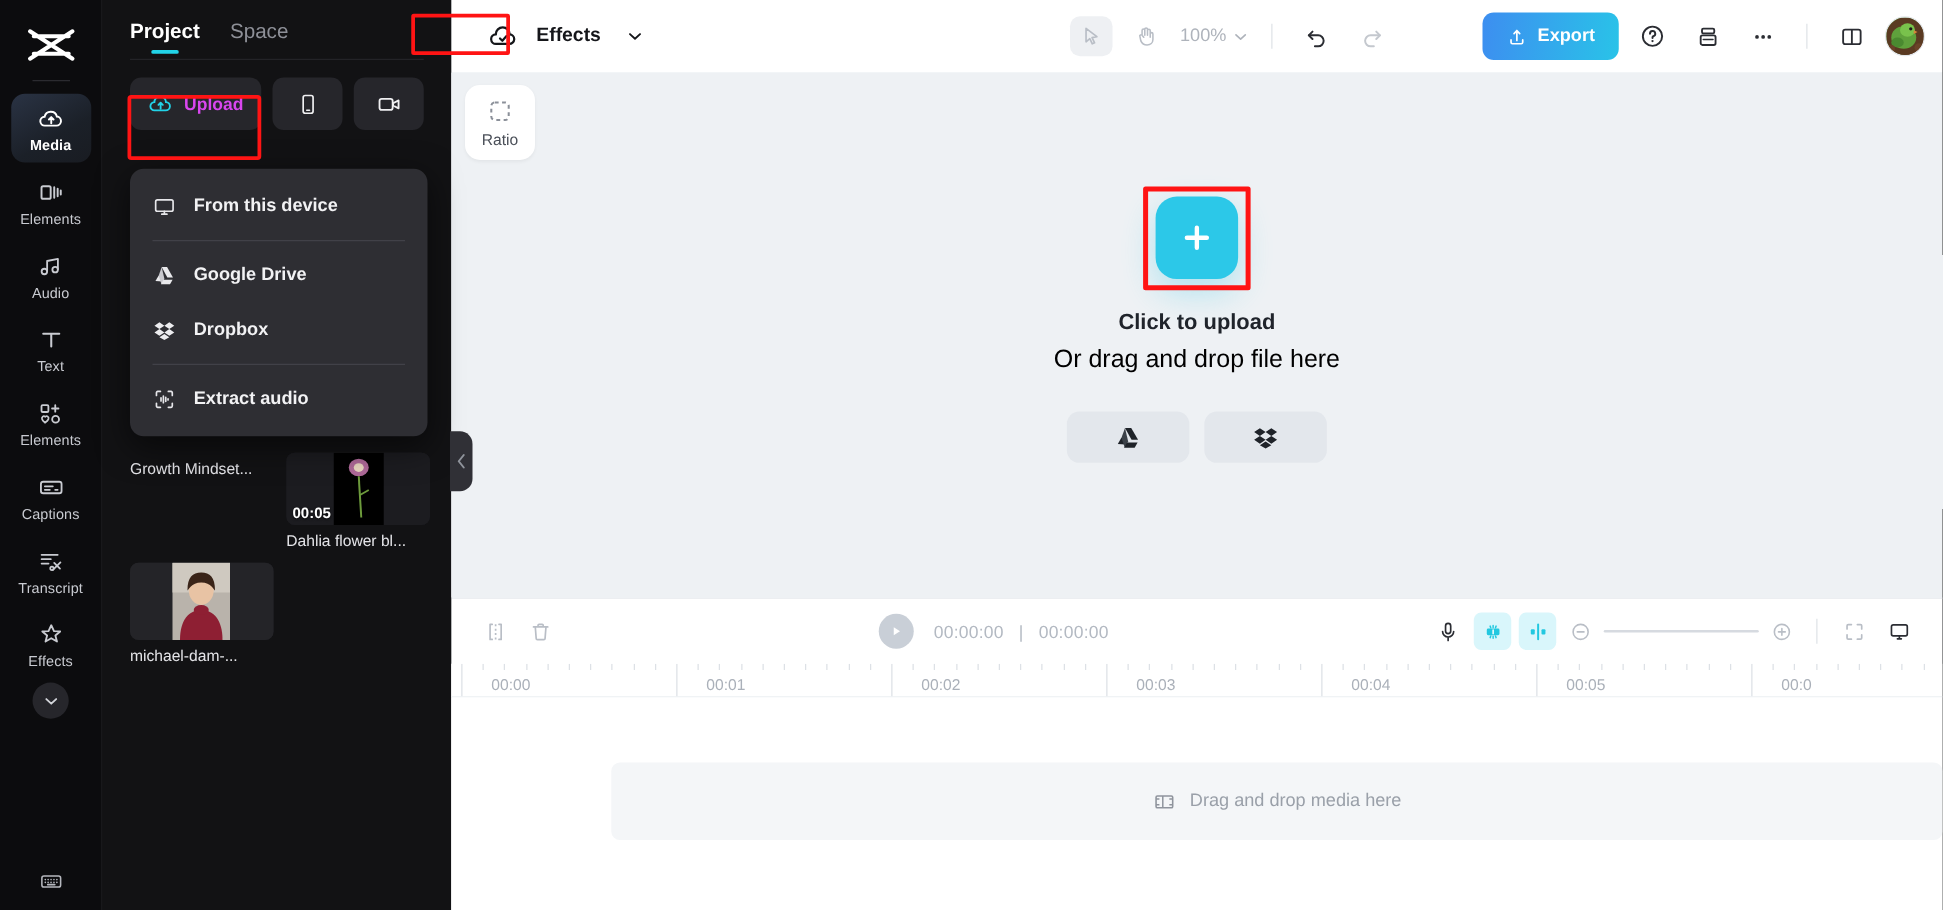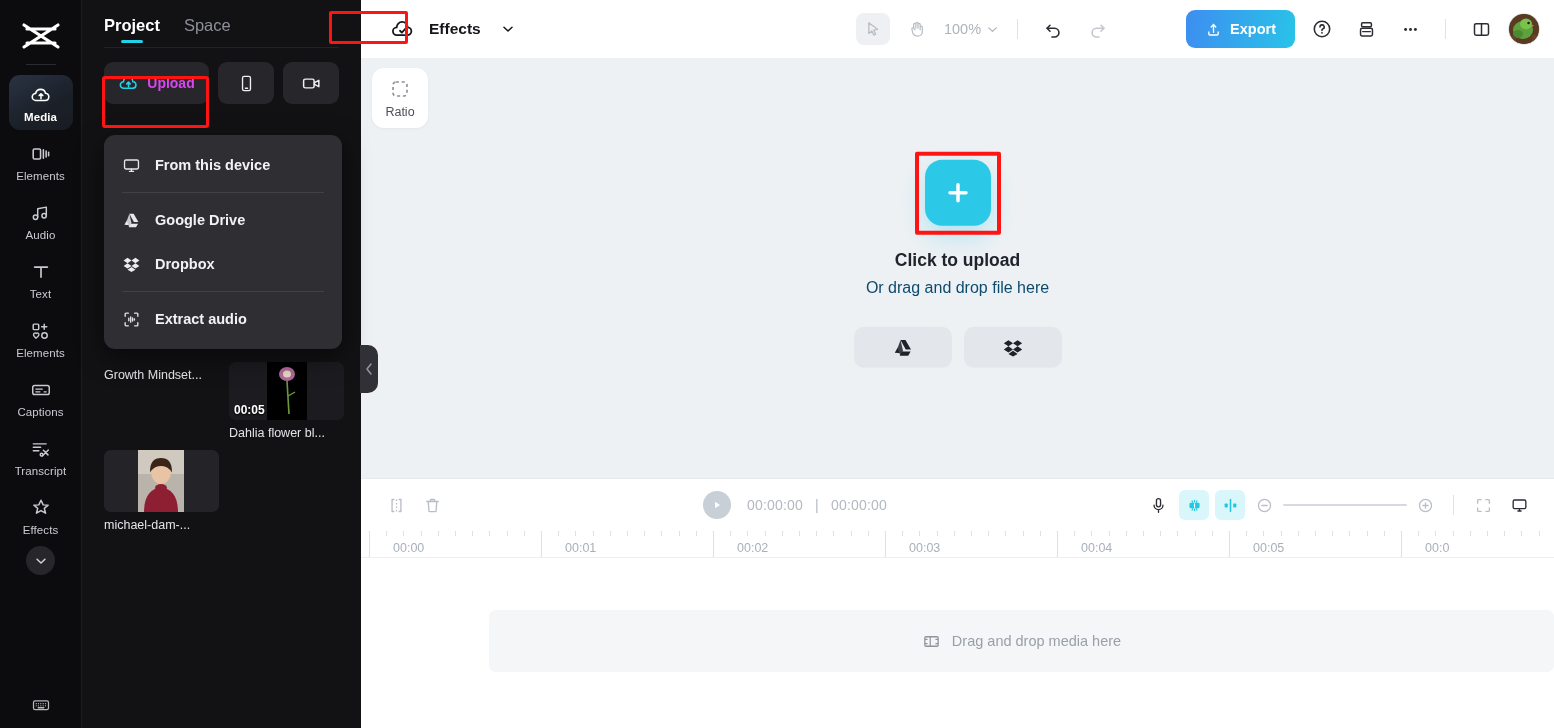--- a/index.html
+++ b/index.html
@@ -167,21 +167,21 @@
     background: #2cc8e8;
     display: flex; align-items: center; justify-content: center;
     cursor: pointer;
     box-shadow: 0 10px 26px rgba(44,200,232,.32);
   }
   .plus-hl {
     position: absolute; left: -10px; top: -8px; width: 86px; height: 83px;
     border: 4px solid #ff1414; border-radius: 2px; pointer-events: none;
   }
   .up-title { margin-top: 24px; font-size: 17.5px; font-weight: bold; color: #20242b; }
-  .up-sub { margin-top: 8px; font-size: 16px; color: #0c4a6e; }
+  .up-sub { margin-top: 8px; font-size: 20px; color: #000000; }
   .cloud-row { margin-top: 30px; display: flex; gap: 12px; }
   .cloud-btn {
     width: 98px; height: 41px; border-radius: 10px; background: #e3e7ec;
     display: flex; align-items: center; justify-content: center; cursor: pointer;
   }
 
   
   .timeline { flex: 0 0 250px; background: #fff; border-top: 1px solid #e6e9ed; display: flex; flex-direction: column; }
   .tl-toolbar { height: 52px; display: flex; align-items: center; padding: 0 20px; gap: 6px; flex: 0 0 52px; }
   .tl-ic { width: 30px; height: 30px; display: flex; align-items: center; justify-content: center; cursor: pointer; border-radius: 6px; }

